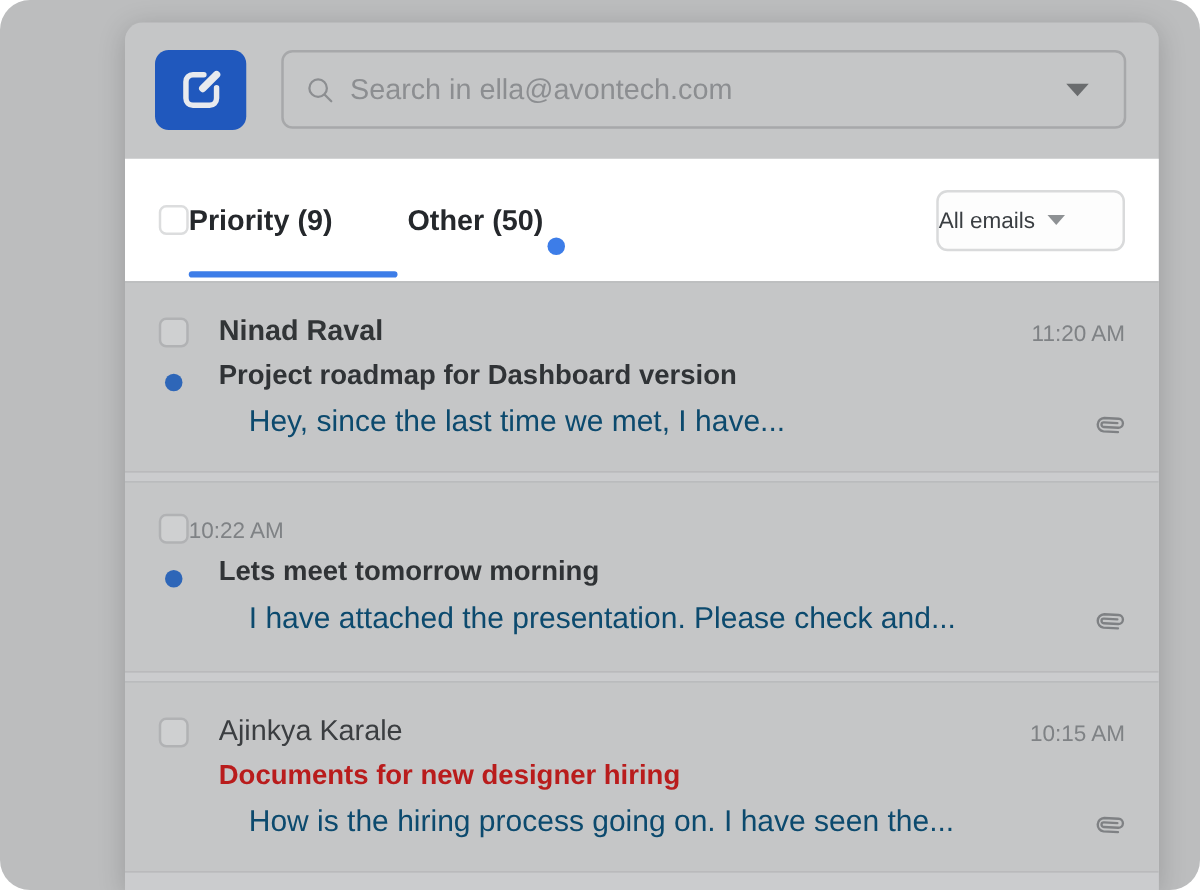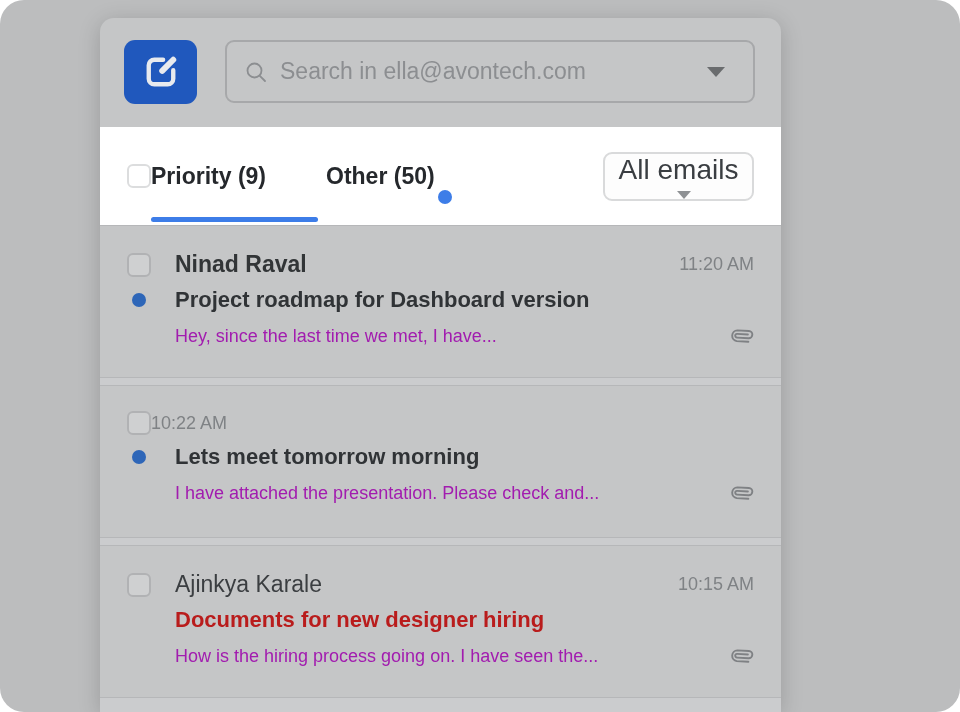--- a/index.html
+++ b/index.html
@@ -5,21 +5,21 @@
   * { margin:0; padding:0; box-sizing:border-box; }
   html,body { background:#ffffff; font-family:"Liberation Sans", sans-serif; }
 
   .canvas{
     position:relative; width:960px; height:712px;
     background:#bcbdbe; border-radius:24px; overflow:hidden;
   }
 
   
   .card{
-    position:absolute; left:100px; top:18px; width:681px; bottom:0;
+    position:absolute; left:100px; top:18px; width:827px; bottom:0;
     background:#c5c6c7; border-radius:14px 14px 0 0;
     box-shadow:0 4px 22px rgba(0,0,0,0.18);
     display:flex; flex-direction:column;
   }
 
   
   .topbar{
     height:109px; flex:none; display:flex; align-items:flex-start;
     padding:22px 26px 0 24px;
   }
@@ -67,38 +67,38 @@
   }
   .tab-other{ margin-left:8px; }
   .tab-other .dot-badge{
     position:absolute; right:-17px; top:27px;
     width:14px; height:14px; border-radius:50%;
     background:var(--accent-blue);
   }
   .filter-btn{
     margin-left:auto; width:151px; height:49px; cursor:pointer;
     background:#fdfdfd; border:2px solid #d9dadb; border-radius:9px;
-    display:flex; align-items:center; justify-content:space-between;
+    display:flex; align-items:center; justify-content:flex-start;
     font-family:"Liberation Sans", sans-serif;
-    font-size:28px; color:#3a3e42;flex-direction:column;
+    font-size:18px; color:#3a3e42;
   }
   .filter-btn .caret-sm{
     width:0; height:0; margin-left:10px;
     border-left:7px solid transparent; border-right:7px solid transparent;
     border-top:8px solid #8e9194;
   }
 
   
   .email-list{ flex:1; background:#cbccce; overflow:hidden; }
   .email-row{
     height:153px; background:#c5c6c7; margin-bottom:7px; cursor:pointer;
     border-top:1px solid #b6b7b9; border-bottom:1px solid #b6b7b9;
     padding:25px 27px 0 27px; position:relative;
   }
-  .row-line{ display:flex; align-items:center; }
+  .row-line{ display:flex; align-items:flex-end; }
   .row-check{
     width:24px; height:24px; flex:none; border-radius:6px; cursor:pointer;
     border:2px solid #b1b2b4; background:rgba(255,255,255,0.18);
   }
   .sender{
     margin-left:24px; font-size:23px; font-weight:700; color:#323537; flex:1;
     white-space:nowrap; overflow:hidden;
   }
   .time{ font-size:18px; color:#7f8285; flex:none; }
   .line2{ margin-top:9px; }
@@ -106,22 +106,22 @@
   .unread-dot{
     width:14px; height:14px; border-radius:50%;
     background:var(--unread-blue);
   }
   .subject{
     margin-left:24px; font-size:22px; font-weight:700; color:#303336;
     white-space:nowrap; overflow:hidden;
   }
   .line3{ margin-top:11px; padding-left:48px; }
   .snippet{
-    flex:1; font-size:18px; color:#a21caf;
-    white-space:nowrap; overflow:hidden;
+    flex:1; font-size:24px; color:#0c4a6e;
+    white-space:nowrap; overflow:hidden;margin-left:24px;
   }
   .attach{ flex:none; margin-left:14px; display:flex; align-items:center; }
 
   .email-row.read .unread-dot{ visibility:hidden; }
   .email-row.read .sender{ font-weight:400; color:#3b3e41; }
   .email-row.read .subject{ font-weight:700; color:#b91c1c; }
 </style>
 </head>
 <body>
 

